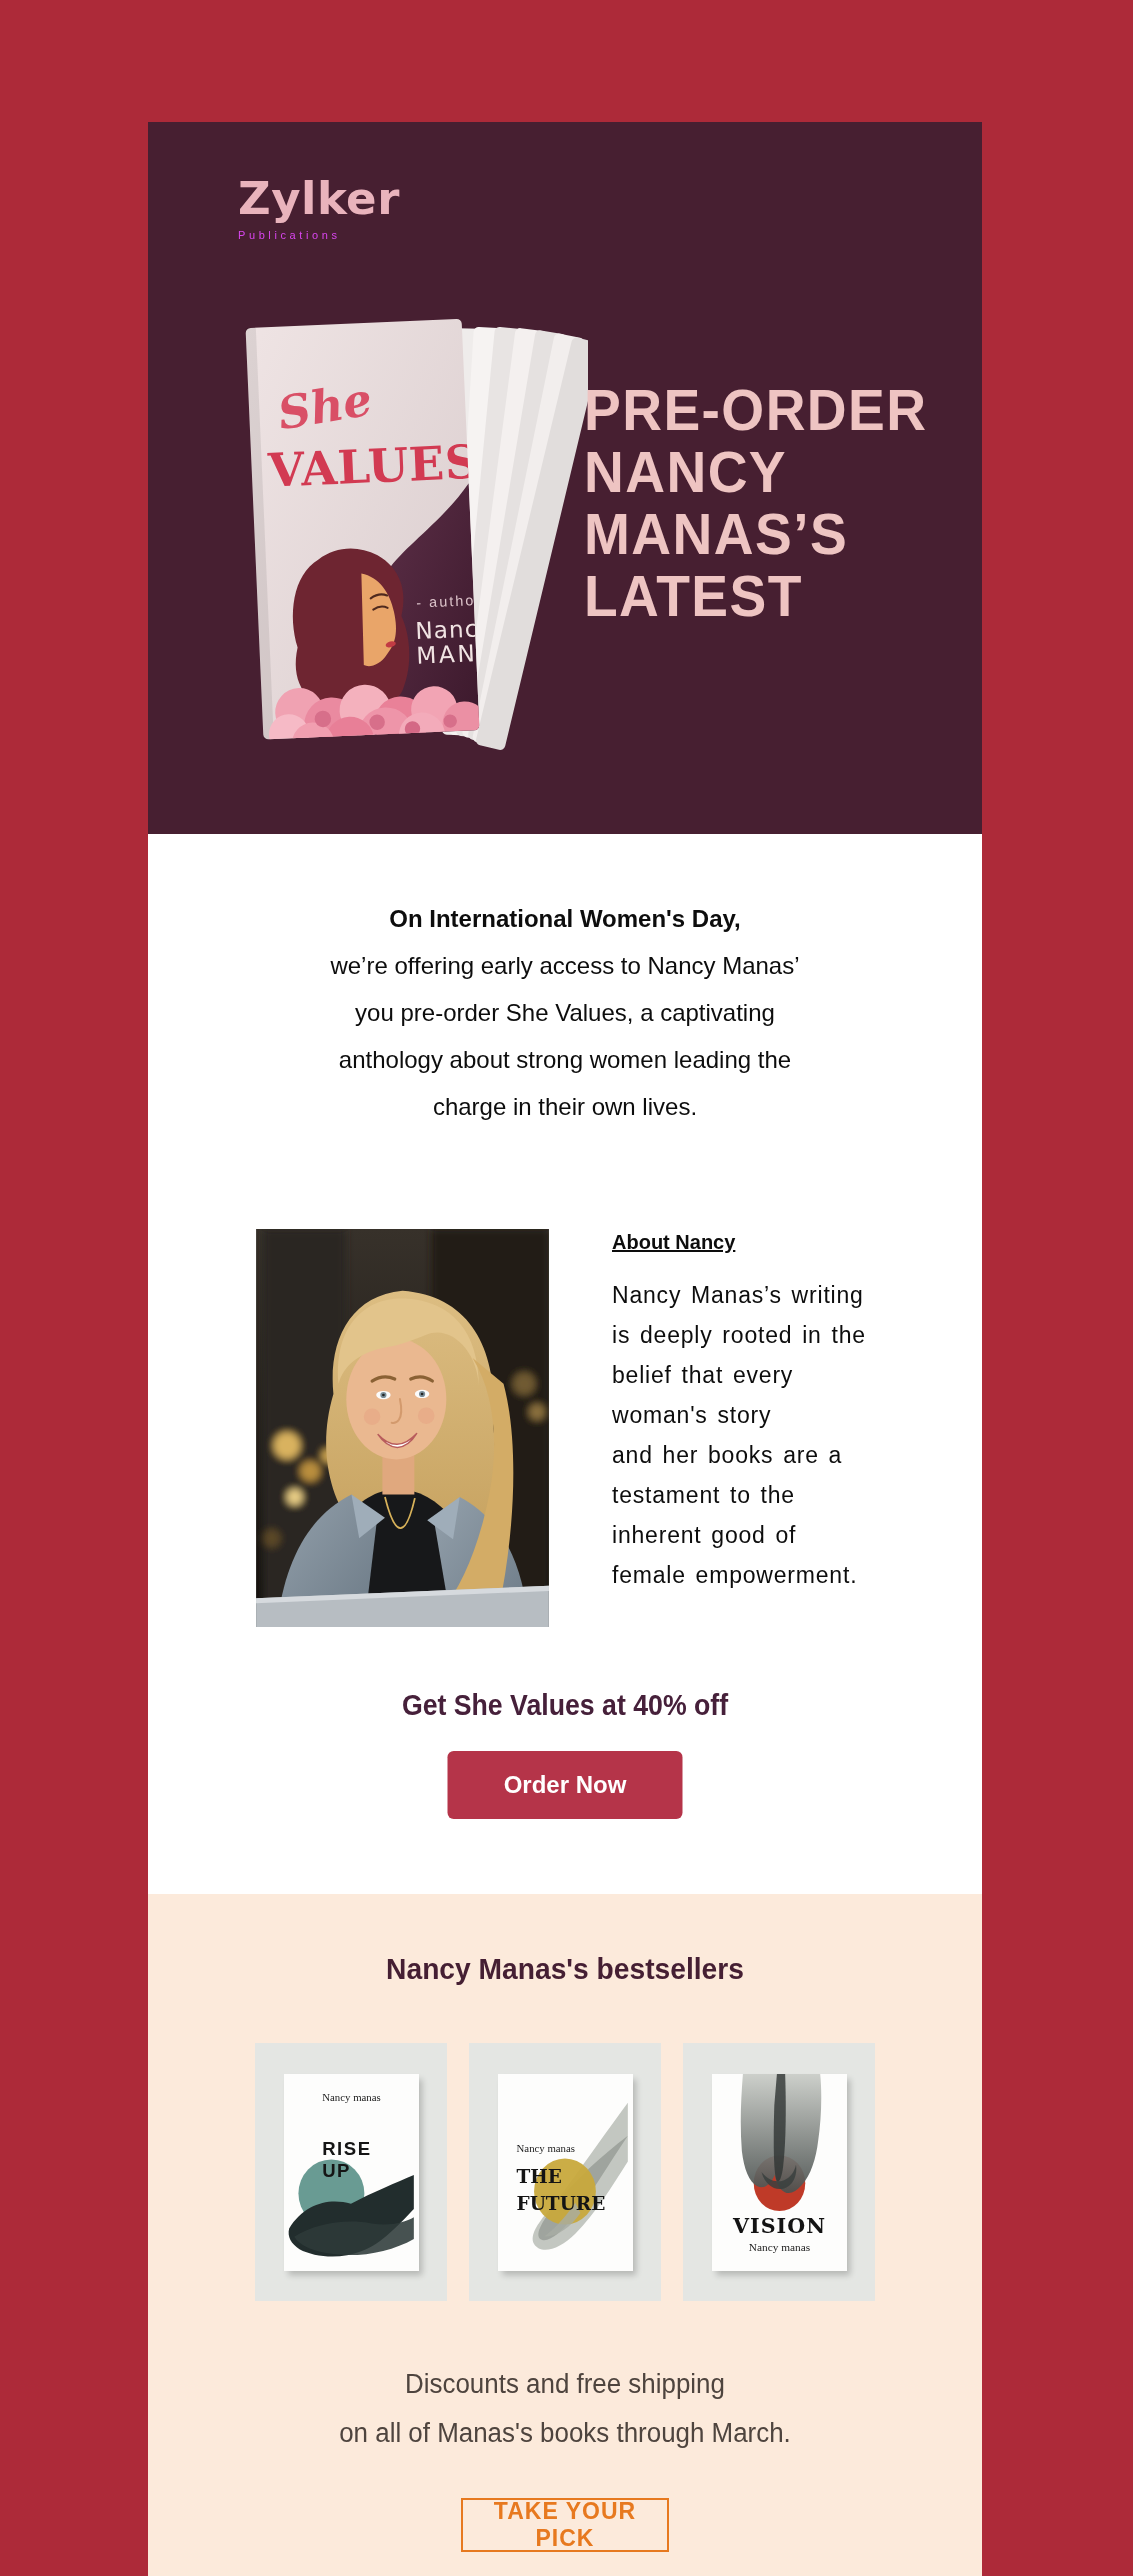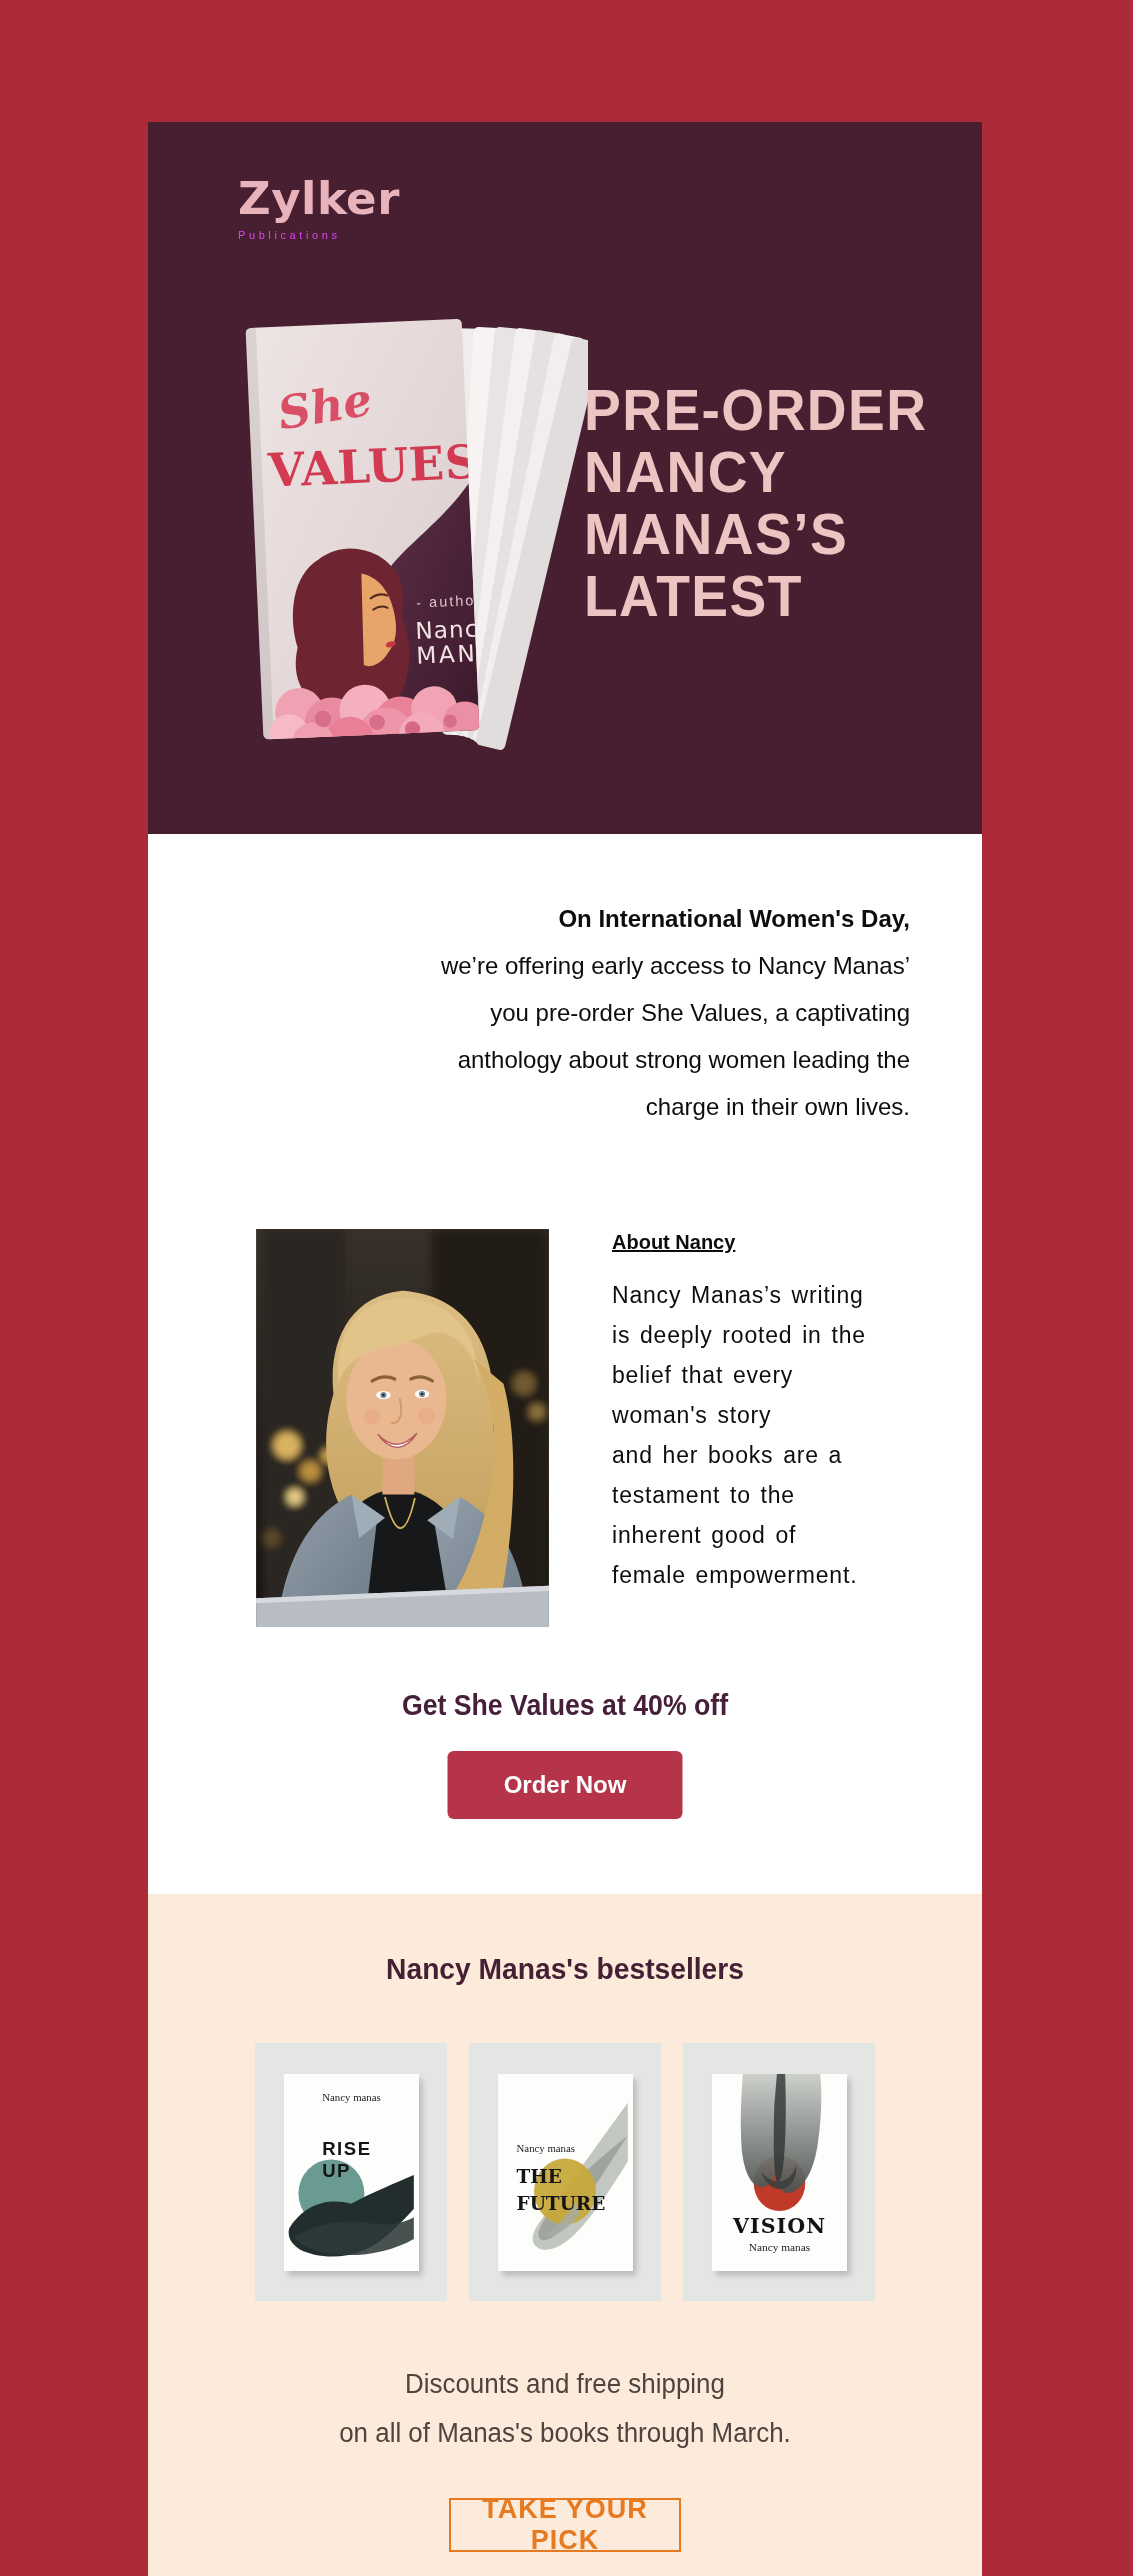--- a/index.html
+++ b/index.html
@@ -19,21 +19,21 @@
   .logo-name{font-family:"DejaVu Sans",sans-serif;font-weight:bold;font-size:45px;color:#e9b3bc;letter-spacing:0.5px;}
   .logo-tag{font-size:11px;color:#d946ef;letter-spacing:3.6px;margin-top:4.1px;}
   .hero-book{position:absolute;left:92px;top:175px;width:348px;height:459px;}
   .headline{
     position:absolute;left:436px;top:257px;width:402px;
     font-weight:bold;font-size:58px;line-height:62px;letter-spacing:1.5px;
     color:#eec4c2;transform:scaleX(.95);transform-origin:left top;
   }
   
   .white1{position:relative;height:1060px;background:#ffffff;}
-  .intro{position:absolute;top:61px;left:50%;transform:translateX(-50%);width:690px;text-align:right;color:#0d0d0d;font-size:24px;}
+  .intro{position:absolute;top:61px;left:50%;transform:translateX(-50%);width:690px;text-align:center;color:#0d0d0d;font-size:24px;}
   .intro .line{line-height:47px;}
   .intro .lead{font-weight:bold;}
   .photo{position:absolute;left:108px;top:395px;width:293px;height:398px;}
   .about{position:absolute;left:464px;top:397px;width:335px;color:#0d0d0d;}
   .about-h{font-size:20px;font-weight:bold;margin:0 0 20.6px 0;text-decoration:underline;}
   .about-line{font-size:23px;line-height:40px;letter-spacing:0.8px;word-spacing:2.6px;}
   .offer-text{position:absolute;top:855px;width:100%;text-align:center;font-size:29px;font-weight:bold;color:#46203a;transform:scaleX(.92);}
   .order-btn{
     position:absolute;top:917px;left:50%;transform:translateX(-50%);
     width:235px;height:68px;background:#b53449;border:none;border-radius:6.2px;
@@ -44,22 +44,22 @@
   .peach{position:relative;height:773px;background:#fceadb;}
   .best-title{position:absolute;top:58px;width:100%;text-align:center;font-size:30px;font-weight:bold;color:#451f33;transform:scaleX(.94);}
   .cards{position:absolute;top:149px;left:50%;transform:translateX(-50%);display:flex;gap:22px;}
   .card{width:192px;height:258px;background:#e4e6e3;display:flex;align-items:center;justify-content:center;}
   .cover{width:135px;height:197px;background:#fdfdfc;box-shadow:3.6px 4.6px 6.2px rgba(0,0,0,.20);position:relative;cursor:pointer;}
   .cover svg{position:absolute;inset:0;}
   .promo{position:absolute;top:466px;width:100%;text-align:center;font-size:27px;color:#4e443e;transform:scaleX(.96);}
   .promo .line{line-height:49px;}
   .pick-btn{
     position:absolute;top:604px;left:50%;transform:translateX(-50%);
-    width:232px;height:54px;background:transparent;border:2.6px solid #e7791f;
-    color:#e7791f;font-size:27px;font-weight:bold;letter-spacing:1px;font-family:"Liberation Sans",sans-serif;
+    width:208px;height:54px;background:transparent;border:2.6px solid #e7791f;
+    color:#e7791f;font-size:23px;font-weight:bold;letter-spacing:1px;font-family:"Liberation Sans",sans-serif;
     display:flex;align-items:center;justify-content:center;cursor:pointer;
   }
 </style>
 </head>
 <body>
 
 <div class="email">
 
   <div class="header">
     <div class="logo">

